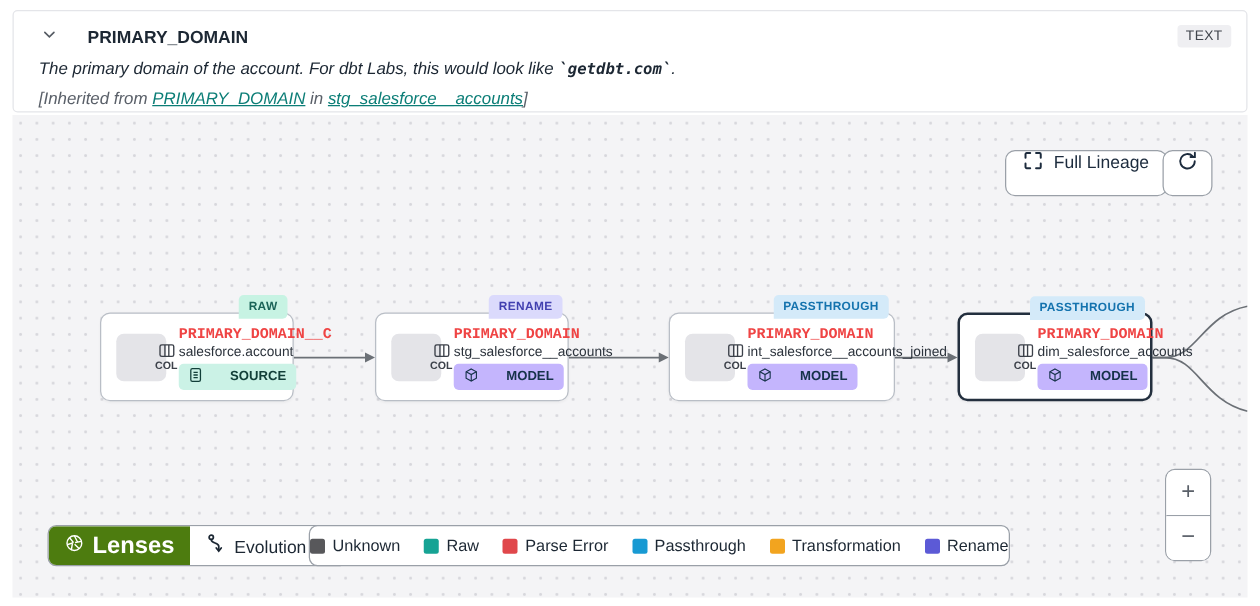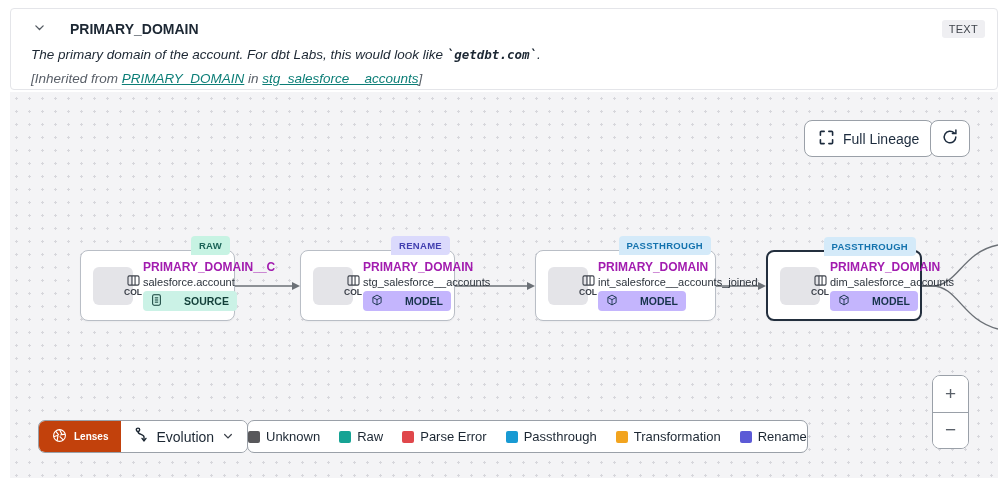--- a/index.html
+++ b/index.html
@@ -22,21 +22,21 @@
   
   .canvas {
     position:absolute; left:10px; top:92px; width:988px; height:386px;
     background-color:#f4f4f6;
     background-image:radial-gradient(#d7d7dc 1px, transparent 1.2px);
     background-size:13px 13px;
   }
   .edges-svg { position:absolute; left:0; top:0; width:988px; height:386px; pointer-events:none; }
 
   
-  .btn { background:#fff; border:1px solid #9aa0a8; border-radius:8px; display:flex; align-items:center; justify-content:center; cursor:pointer; color:#1c2b3d; }
+  .btn { background:#fff; border:1px solid #9aa0a8; border-radius:8px; display:flex; justify-content:center; cursor:pointer; color:#1c2b3d; }
   .full-lineage-btn { position:absolute; left:794px; top:28px; height:37px; padding:0 14px; gap:9px; font-size:14px; }
   .refresh-btn { position:absolute; left:920px; top:28px; width:40px; height:37px; }
 
   
   .node {
     position:absolute; top:158px; height:71px; background:#fff;
     border:1px solid #b9bec6; border-radius:8px;
     box-shadow:0 1px 2px rgba(0,0,0,.04);
     display:flex; align-items:center; padding:0 10px 0 12px; gap:10px; cursor:pointer;
   }
@@ -47,21 +47,21 @@
   }
   .badge-raw { background:#c7f3e3; color:#1b6458; }
   .badge-rename { background:#dbdafc; color:#4240b0; }
   .badge-passthrough { background:#d4eaf9; color:#1473ae; }
   .col-box {
     width:34px; height:38px; background:#e4e4e8; border-radius:6px; flex:0 0 auto;
     display:flex; flex-direction:column; align-items:center; justify-content:center; gap:1px;
     color:#3c414a; font-size:8.5px; font-weight:bold;padding-left:40px;
   }
   .node-body { display:flex; flex-direction:column; gap:2px; min-width:0; }
-  .node-title { font-size:12px; font-weight:bold; color:#a21caf; white-space:nowrap; }
+  .node-title { font-size:12px; font-weight:bold; color:#ef4444; white-space:nowrap;font-family:Liberation Mono, monospace; }
   .node-sub { font-size:11px; color:#2c333c; white-space:nowrap; }
   .res-tag {
     display:inline-flex; align-items:center; gap:22px; align-self:flex-start;
     font-size:10.5px; font-weight:bold; color:#16324a;
     padding:3px 8px; border-radius:4px; margin-top:1px;
   }
   .tag-source { background:#cbf2e6; color:#123f39; }
   .tag-model { background:#c4b5fd; color:#16324a; }
 
   
@@ -73,21 +73,21 @@
   .zoom-btn { flex:1; background:#fff; border:none; font-size:19px; color:#5a6069; cursor:pointer; display:flex; align-items:center; justify-content:center; }
   .zoom-divider { height:1px; background:#9aa0a8; }
 
   
   .lens-group {
     position:absolute; left:28px; top:328px; height:33px; display:flex;
     border:1px solid #9aa0a8; border-radius:7px; overflow:hidden; background:#fff;
   }
   .lenses-btn {
     display:flex; align-items:center; gap:7px; padding:0 13px;
-    background:#c2410c; color:#fff; font-size:10px; font-weight:bold; border:none; cursor:pointer;
+    background:#4d7c0f; color:#fff; font-size:19px; font-weight:bold; border:none; cursor:pointer;
   }
   .lens-select {
     display:flex; align-items:center; gap:8px; padding:0 13px; background:#fff;
     font-size:14px; color:#1c2733; border:none; cursor:pointer;
   }
   .legend-box {
     position:absolute; left:237px; top:328px; height:33px; padding:0 0;
     background:#fff; border:1px solid #9aa0a8; border-radius:7px;
     display:flex; align-items:center; gap:19px;
   }

